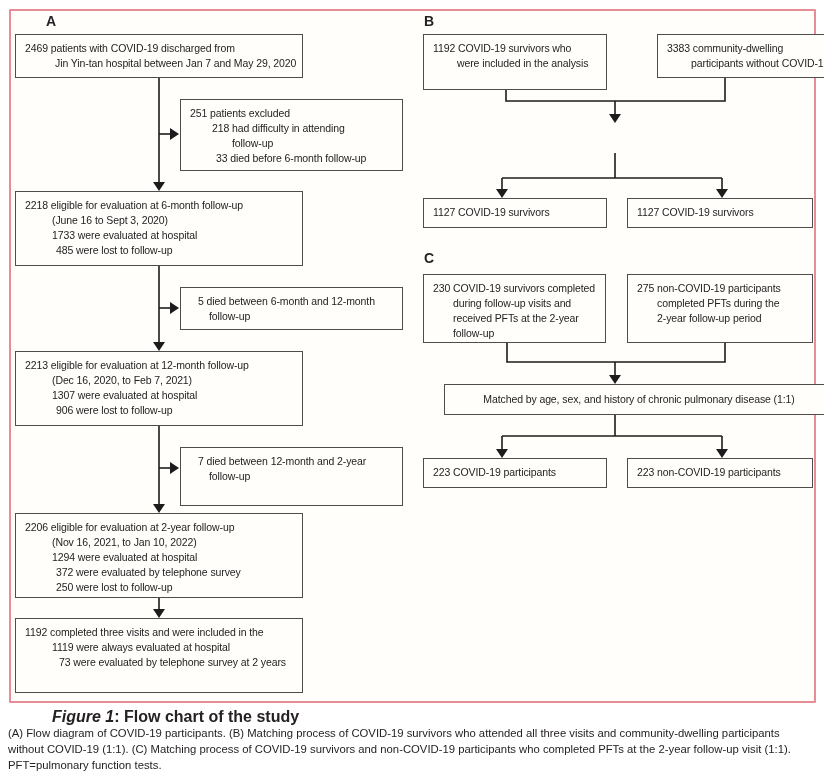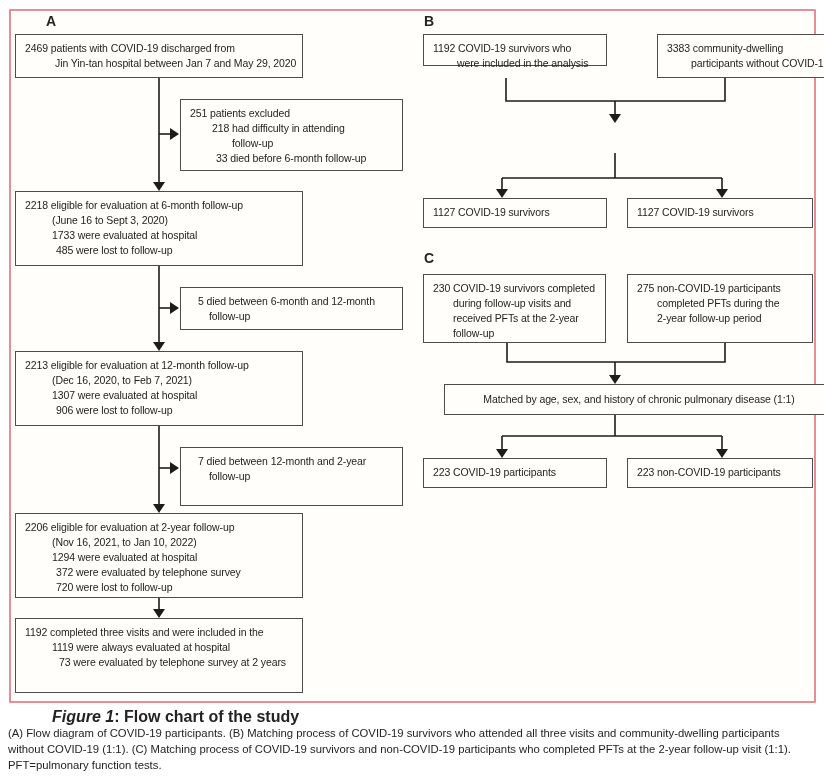--- a/index.html
+++ b/index.html
@@ -122,32 +122,32 @@
   <div class="bx" style="left:180px;top:447px;width:223px;height:59px">
     <div class="ln" style="padding-left:8px">7 died between 12-month and 2-year</div>
     <div class="ln" style="padding-left:19px">follow-up</div>
   </div>
 
   <div class="bx" style="left:15px;top:513px;width:288px;height:85px">
     <div class="ln">2206 eligible for evaluation at 2-year follow-up</div>
     <div class="ln" style="padding-left:27px">(Nov 16, 2021, to Jan 10, 2022)</div>
     <div class="ln" style="padding-left:27px">1294 were evaluated at hospital</div>
     <div class="ln" style="padding-left:31px">372 were evaluated by telephone survey</div>
-    <div class="ln" style="padding-left:31px">720 were lost to follow-up</div>
+    <div class="ln" style="padding-left:31px">250 were lost to follow-up</div>
   </div>
 
   <div class="bx" style="left:15px;top:618px;width:288px;height:75px">
     <div class="ln">1192 completed three visits and were included in the</div>
     <div class="ln" style="padding-left:27px">1119 were always evaluated at hospital</div>
     <div class="ln" style="padding-left:34px">73 were evaluated by telephone survey at 2 years</div>
   </div>
 
   <div class="plabel" style="left:424px;top:13px">B</div>
 
-  <div class="bx" style="left:423px;top:34px;width:184px;height:32px">
+  <div class="bx" style="left:423px;top:34px;width:184px;height:56px">
     <div class="ln">1192 COVID-19 survivors who</div>
     <div class="ln" style="padding-left:24px">were included in the analysis</div>
   </div>
 
   <div class="bx" style="left:657px;top:34px;width:202px;height:44px">
     <div class="ln">3383 community-dwelling</div>
     <div class="ln" style="padding-left:24px">participants without COVID-19</div>
   </div>
 
 

